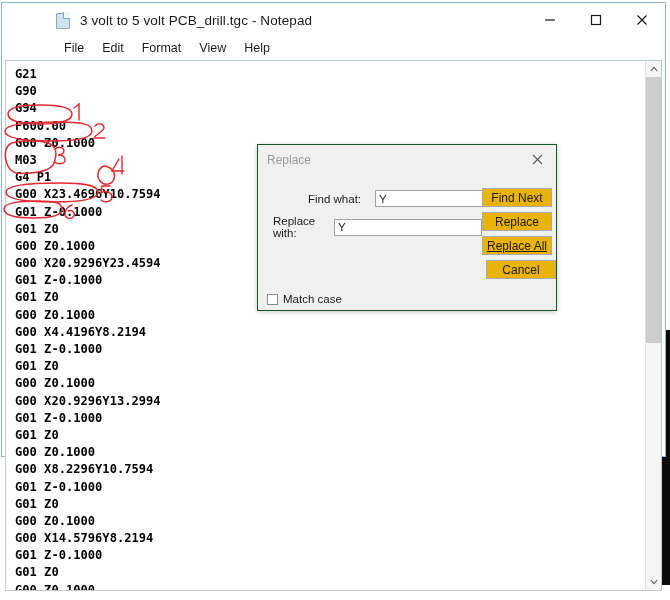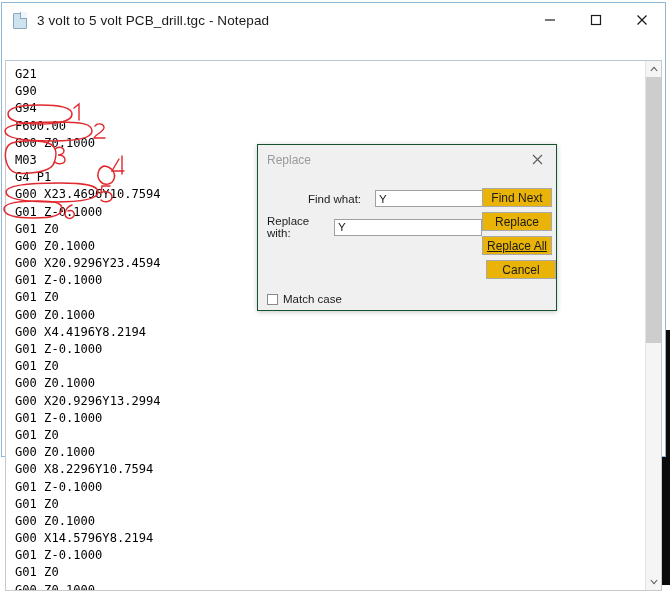--- a/index.html
+++ b/index.html
@@ -16,20 +16,21 @@
   .bg-strip{position:absolute;right:0;top:38px;width:14px;height:290px;background:#fdfdfd;}
   .bg-line{position:absolute;right:0;font-size:9px;color:#7a2a1e;font-family:"Liberation Serif",serif;white-space:nowrap;overflow:hidden;width:13px;}
   .bg-dark{position:absolute;right:0;top:330px;width:13px;height:255px;background:#0b0b0b;}
 
   
   .np{
     position:absolute;left:1px;top:2px;width:665px;height:455px;
     background:#ffffff;
     border:1px solid #8fb8d6;
     box-sizing:border-box;
+    padding-left:43px;
   }
   .np-title{
     position:relative;height:34px;background:#ffffff;display:flex;align-items:center;
   }
   .np-ico{
     width:15px;height:17px;margin-left:11px;margin-right:9px;position:relative;flex:none;
   }
   .np-ico .pg{
     position:absolute;left:0;top:1px;width:12px;height:14px;background:#cfe2f0;
     border:1px solid #8aa8bd;border-radius:1px;
@@ -50,21 +51,21 @@
   .np-body{
     position:absolute;left:3px;top:57px;width:657px;height:531px;
     background:#ffffff;border:1px solid #c9c9c9;border-top:1px solid #b9c7d1;box-sizing:border-box;
     overflow:hidden;
   }
   .np-text{
     position:absolute;left:9px;top:5px;
     font-family:"DejaVu Sans Mono","Liberation Mono",monospace;
     font-size:12.1px;line-height:17.2px;color:#000000;white-space:pre;
   }
-  .np-text .ln{height:17.2px;}
+  .np-text .ln{height:17.2px;font-weight:bold;}
 
   
   .vsb{position:absolute;right:0;top:0;width:16px;height:100%;background:#f5f5f5;border-left:1px solid #e2e2e2;box-sizing:border-box;}
   .vsb .arw{width:16px;height:16px;display:flex;align-items:center;justify-content:center;color:#5a5a5a;font-size:8px;}
   .vsb .arw.bot{position:absolute;bottom:0;left:0;}
   .vsb .thumb{position:absolute;left:0;top:16px;width:16px;height:266px;background:#cdcdcd;}
 
   
   .dlg{
     position:absolute;left:257px;top:144px;width:300px;height:167px;
@@ -136,20 +137,27 @@
         </div>
         <div class="np-btn">
           <svg width="12" height="12" viewBox="0 0 12 12">
             <line x1="1.5" y1="1.5" x2="10.5" y2="10.5" stroke="#1b1b1b" stroke-width="1.2"></line>
             <line x1="10.5" y1="1.5" x2="1.5" y2="10.5" stroke="#1b1b1b" stroke-width="1.2"></line>
           </svg>
         </div>
       </div>
     </div>
 
+    <div class="np-menu">
+      <div class="mi">File</div>
+      <div class="mi">Edit</div>
+      <div class="mi">Format</div>
+      <div class="mi">View</div>
+      <div class="mi">Help</div>
+    </div>
 
     <div class="np-body">
       <div class="np-text" id="text-lines"><div class="ln">G21</div><div class="ln">G90</div><div class="ln">G94</div><div class="ln">F600.00</div><div class="ln">G00 Z0.1000</div><div class="ln">M03</div><div class="ln">G4 P1</div><div class="ln">G00 X23.4696Y10.7594</div><div class="ln">G01 Z-0.1000</div><div class="ln">G01 Z0</div><div class="ln">G00 Z0.1000</div><div class="ln">G00 X20.9296Y23.4594</div><div class="ln">G01 Z-0.1000</div><div class="ln">G01 Z0</div><div class="ln">G00 Z0.1000</div><div class="ln">G00 X4.4196Y8.2194</div><div class="ln">G01 Z-0.1000</div><div class="ln">G01 Z0</div><div class="ln">G00 Z0.1000</div><div class="ln">G00 X20.9296Y13.2994</div><div class="ln">G01 Z-0.1000</div><div class="ln">G01 Z0</div><div class="ln">G00 Z0.1000</div><div class="ln">G00 X8.2296Y10.7594</div><div class="ln">G01 Z-0.1000</div><div class="ln">G01 Z0</div><div class="ln">G00 Z0.1000</div><div class="ln">G00 X14.5796Y8.2194</div><div class="ln">G01 Z-0.1000</div><div class="ln">G01 Z0</div><div class="ln">G00 Z0.1000</div></div>
 
       <div class="vsb">
         <div class="arw">
           <svg width="8" height="6" viewBox="0 0 8 6">
             <polyline points="0.8,5 4,1.4 7.2,5" fill="none" stroke="#5a5a5a" stroke-width="1.1"></polyline>
           </svg>
         </div>
@@ -175,21 +183,21 @@
     </div>
 
     <div class="dlg-body">
 
       <div class="fld-row" style="left:9px;top:16px;width:215px;margin-left:41px;">
         <div class="fld-lbl" style="width:65px;">Find what:</div>
         <input class="fld-in" style="width: 148px; height: 17px; margin-left: 9px;" value="Y">
       </div>
 
       <div class="fld-row" style="left:9px;top:41px;width:215px;">
-        <div class="fld-lbl" style="width:65px;">Replace with:</div>
+        <div class="fld-lbl" style="width:65px;margin-left:6px;">Replace with:</div>
         <input class="fld-in" style="width: 148px; height: 17px; margin-left: 9px;" value="Y">
       </div>
 
       <div class="dbtn" style="left:224px;top:14px;">Find Next</div>
       <div class="dbtn" style="left:224px;top:38px;">Replace</div>
       <div class="dbtn" style="left:224px;top:62px;text-decoration:underline;">Replace All</div>
       <div class="dbtn" style="left:228px;top:86px;">Cancel</div>
 
       <div class="cbrow">
         <div class="cbox"></div>

